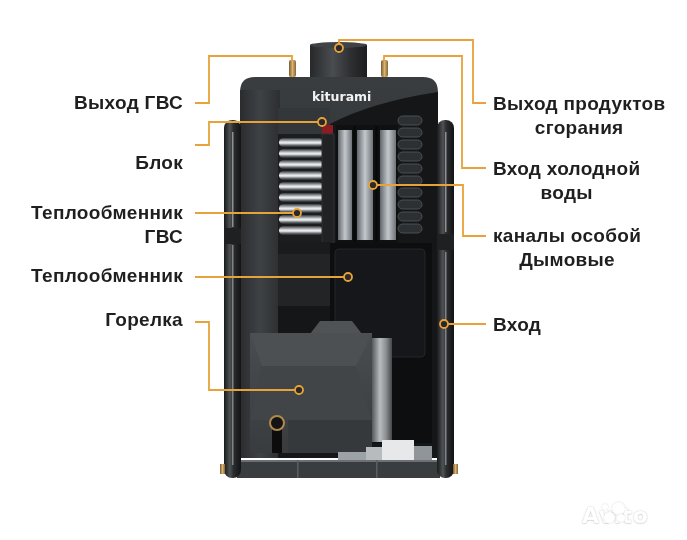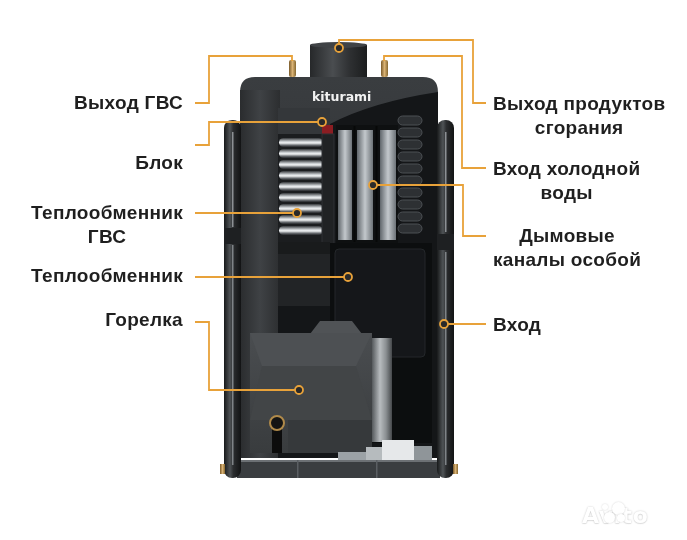--- a/index.html
+++ b/index.html
@@ -6,21 +6,21 @@
   body {
     width: 687px; height: 540px; position: relative; overflow: hidden;
     font-family: "Liberation Sans", sans-serif;
   }
   #diagram-svg { position: absolute; left: 0; top: 0; width: 687px; height: 540px; }
   .lbl {
     position: absolute; font-weight: bold; font-size: 19px; line-height: 24px;
     color: #1f1f1f; letter-spacing: 0.3px; white-space: nowrap;
   }
   .lbl span { display: block; }
-  .lbl.left { right: 504px; text-align: center; }
+  .lbl.left { right: 504px; text-align: right; }
   .lbl.right { left: 493px; text-align: center; }
   .wm {
     position: absolute; left: 582px; top: 500px; height: 28px;
     display: flex; align-items: center; gap: 2px; flex-direction: column;
   }
   .wm-icon { position: relative; width: 26px; height: 24px; }
   .wm-icon i {
     position: absolute; border-radius: 50%; background: #ffffff;
     box-shadow: 0 0 2px rgba(0,0,0,0.18);
   }
@@ -220,22 +220,22 @@
 
 <div class="lbl right" style="top:92px">
   <span>Выход продуктов</span>
   <span>сгорания</span>
 </div>
 <div class="lbl right" style="top:157px">
   <span>Вход холодной</span>
   <span>воды</span>
 </div>
 <div class="lbl right" style="top:224px">
+  <span>каналы особой</span>
   <span>Дымовые</span>
-  <span>каналы особой</span>
 </div>
 <div class="lbl right" style="top:313px">
   <span>Вход</span>
 </div>
 
 <div class="wm">
   <div class="wm-icon">
     <i style="left:2px;top:12px;width:11px;height:11px"></i>
     <i style="left:10px;top:2px;width:13px;height:13px"></i>
     <i style="left:15px;top:14px;width:8px;height:8px"></i>

